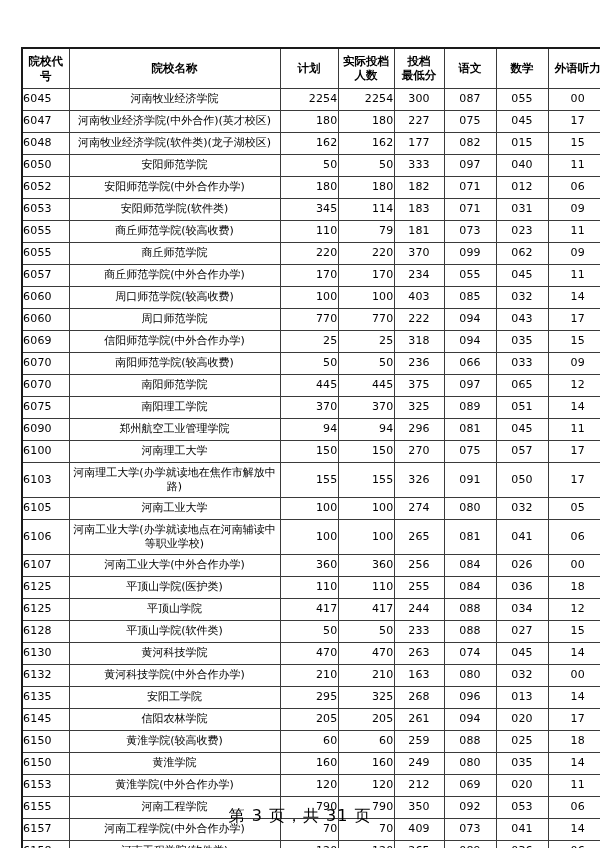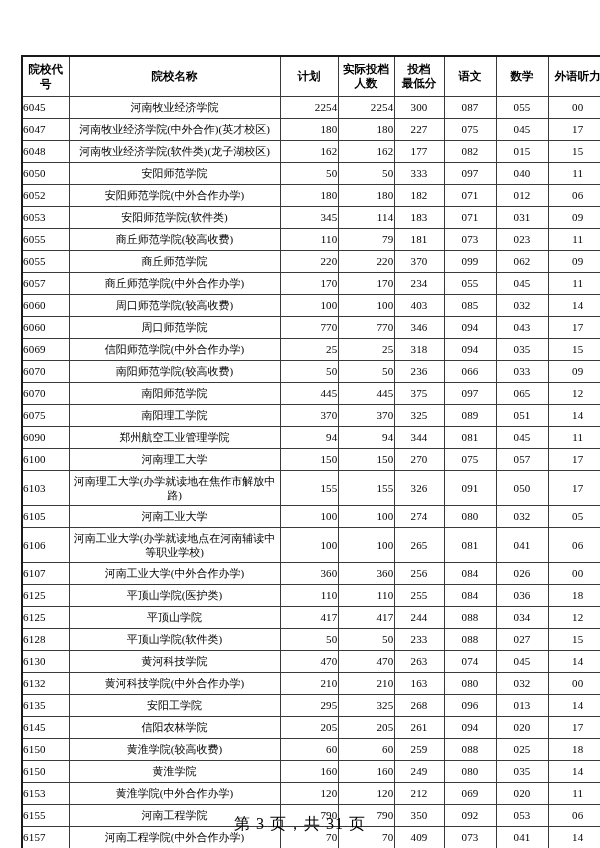--- a/index.html
+++ b/index.html
@@ -12,25 +12,24 @@
     width: 600px;
     height: 848px;
     font-family: "DejaVu Sans", "Liberation Sans", sans-serif;
     color: #000000;
     position: relative;
     overflow: hidden;
   }
   .page {
     position: absolute;
     left: 0;
-    top: 8px;
+    top: 0;
     width: 600px;
     height: 793px;
     box-sizing: border-box;
-    font-family: Liberation Serif, serif;
   }
   .table-wrap {
     position: absolute;
     left: 21px;
     top: 47px;
     width: 558px;
   }
   table.score-table {
     border-collapse: collapse;
     width: 558px;
@@ -241,21 +240,21 @@
             <td class="num-center">403</td>
             <td class="num-center">085</td>
             <td class="num-center">032</td>
             <td class="num-center">14</td>
           </tr>
           <tr>
             <td class="code">6060</td>
             <td class="name">周口师范学院</td>
             <td class="num-right">770</td>
             <td class="num-right">770</td>
-            <td class="num-center">346</td>
+            <td class="num-center">222</td>
             <td class="num-center">094</td>
             <td class="num-center">043</td>
             <td class="num-center">17</td>
           </tr>
           <tr>
             <td class="code">6069</td>
             <td class="name">信阳师范学院(中外合作办学)</td>
             <td class="num-right">25</td>
             <td class="num-right">25</td>
             <td class="num-center">318</td>
@@ -291,21 +290,21 @@
             <td class="num-center">325</td>
             <td class="num-center">089</td>
             <td class="num-center">051</td>
             <td class="num-center">14</td>
           </tr>
           <tr>
             <td class="code">6090</td>
             <td class="name">郑州航空工业管理学院</td>
             <td class="num-right">94</td>
             <td class="num-right">94</td>
-            <td class="num-center">344</td>
+            <td class="num-center">296</td>
             <td class="num-center">081</td>
             <td class="num-center">045</td>
             <td class="num-center">11</td>
           </tr>
           <tr>
             <td class="code">6100</td>
             <td class="name">河南理工大学</td>
             <td class="num-right">150</td>
             <td class="num-right">150</td>
             <td class="num-center">270</td>

